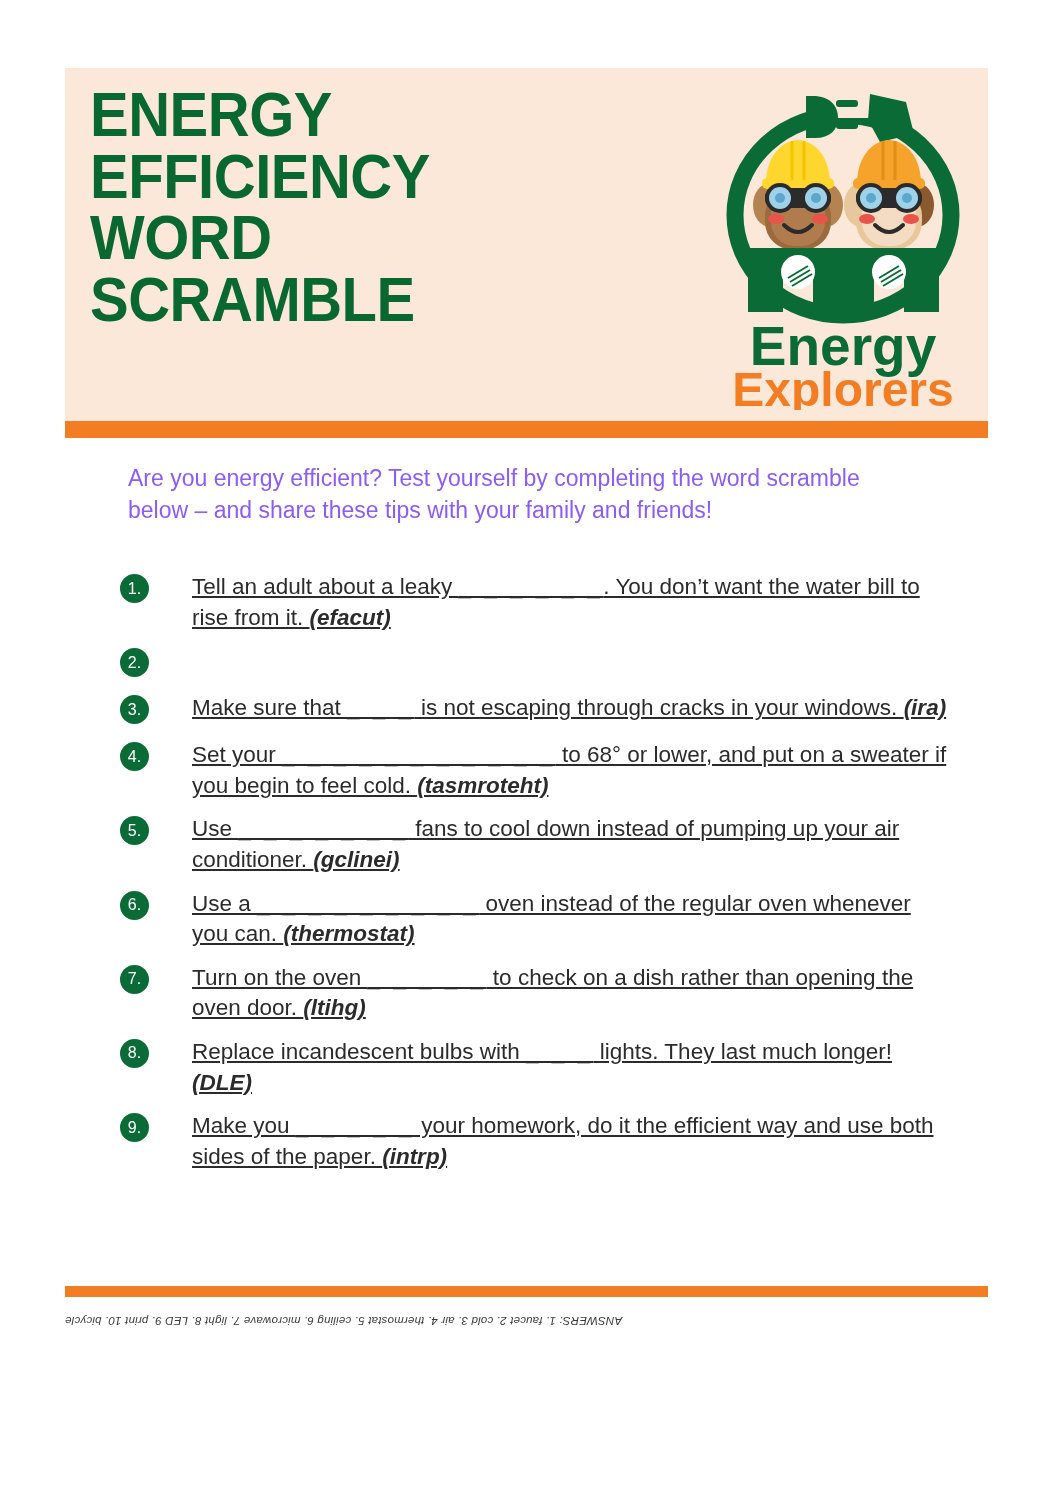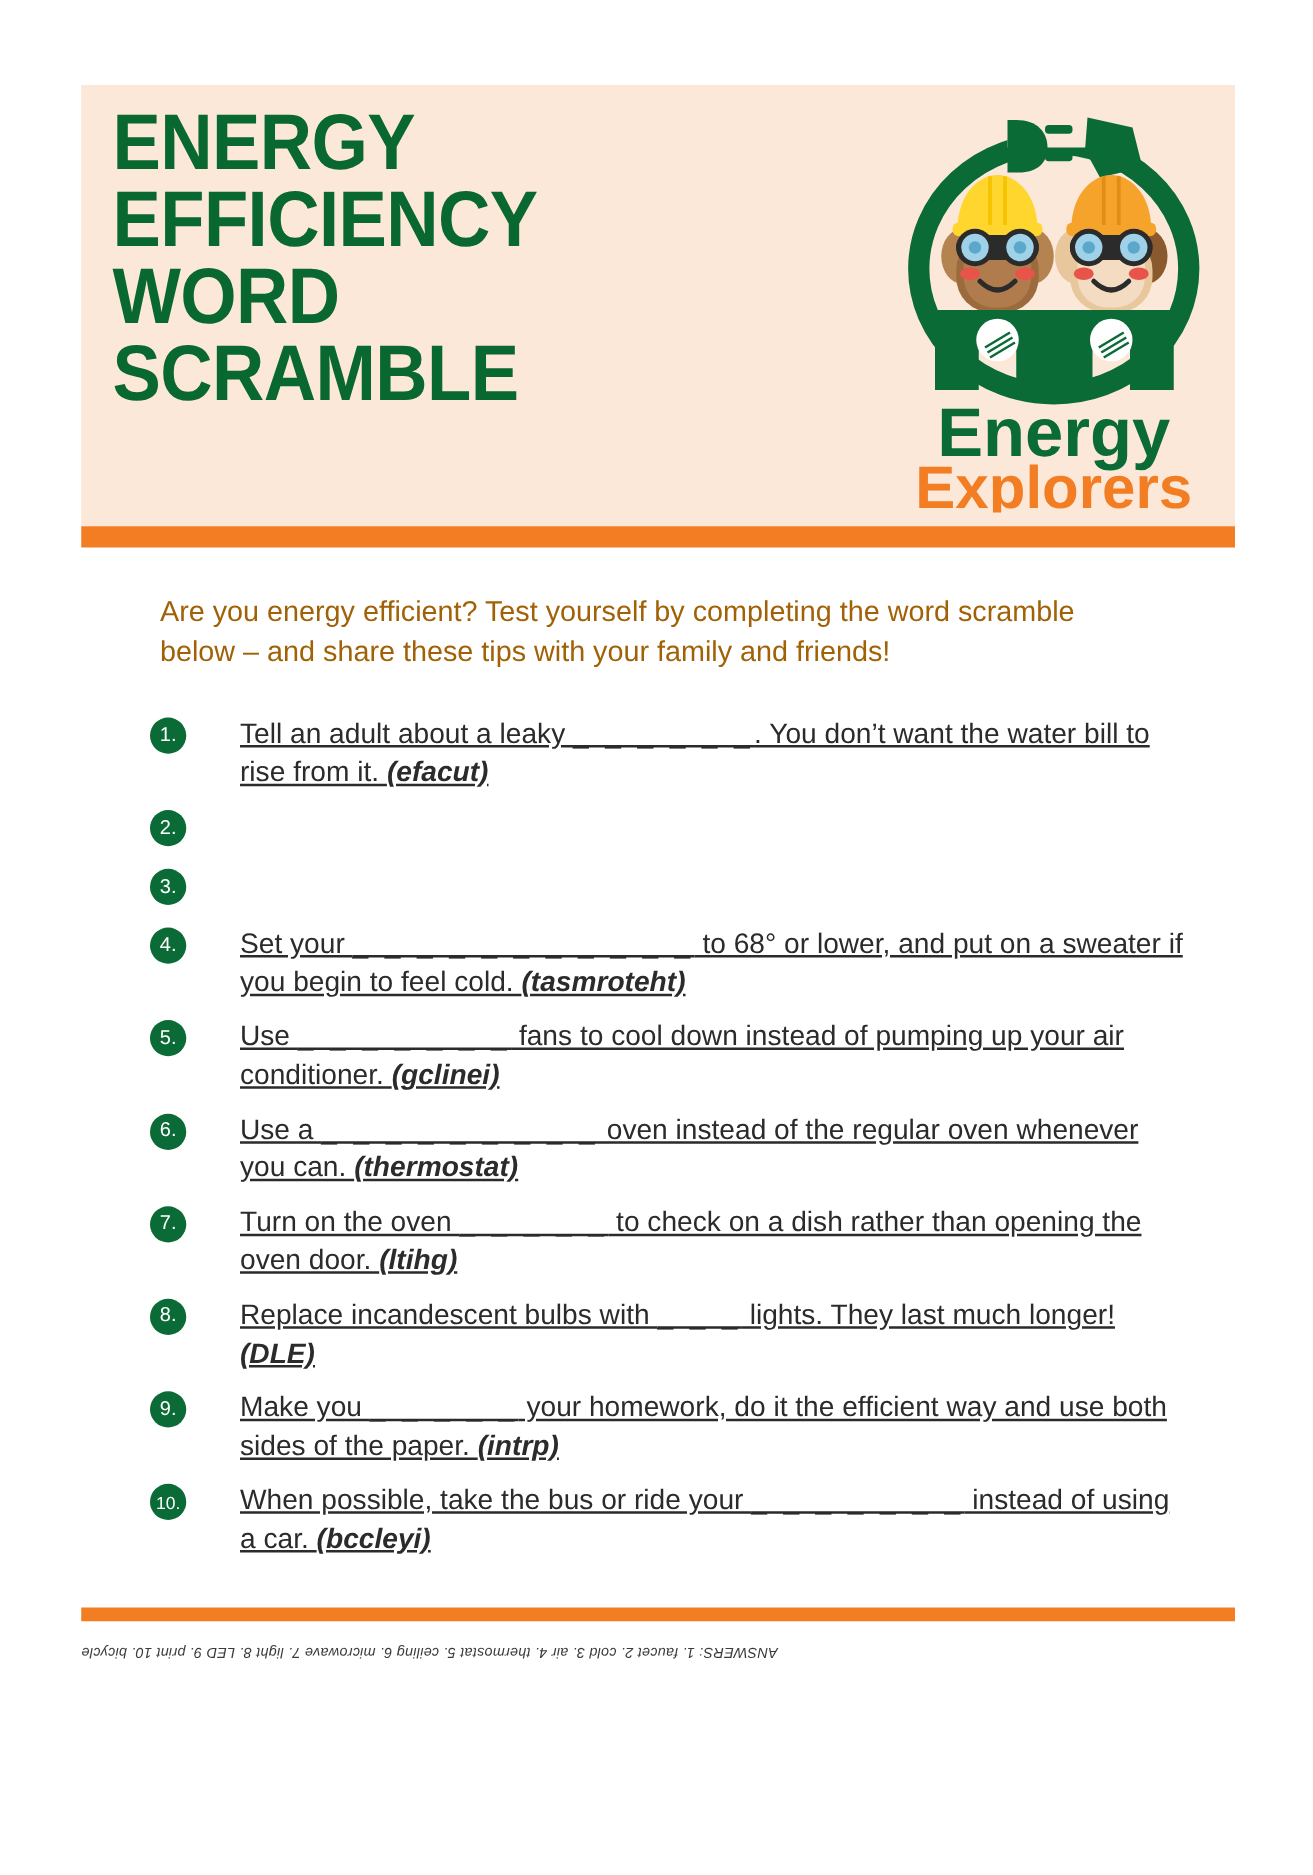--- a/index.html
+++ b/index.html
@@ -63,23 +63,23 @@
     top: 12px;
     width: 250px;
     height: 330px;
   }
   .logo svg { display: block; width: 250px; height: 330px; }
 
   
   .intro {
     position: absolute;
     left: 128px;
-    top: 474px;
+    top: 463px;
     width: 780px;
-    color: #a16207;
+    color: #8b5cf6;
     font-family: "Liberation Sans Narrow", "Liberation Sans", sans-serif;
     font-size: 23px;
     line-height: 1.38;
   }
 
   
   .list {
     position: absolute;
     left: 120px;
     top: 572px;
@@ -251,20 +251,21 @@
       <div class="badge">1.</div>
       <div class="item-text"><span>Tell an adult about a leaky </span><span class="blank">_ _ _ _ _ _</span><span>. You don’t want the water bill to rise from it. </span><span class="scramble">(efacut)</span></div>
     </div>
 
     <div class="item">
       <div class="badge">2.</div>
     </div>
 
     <div class="item">
       <div class="badge">3.</div>
+      <div class="item-text"><span>Make sure that </span><span class="blank">_ _ _</span><span> is not escaping through cracks in your windows. </span><span class="scramble">(ira)</span></div>
     </div>
 
     <div class="item">
       <div class="badge">4.</div>
       <div class="item-text"><span>Set your </span><span class="blank">_ _ _ _ _ _ _ _ _ _ _</span><span> to 68° or lower, and put on a sweater if you begin to feel cold. </span><span class="scramble">(tasmroteht)</span></div>
     </div>
 
     <div class="item">
       <div class="badge">5.</div>
       <div class="item-text"><span>Use </span><span class="blank">_ _ _ _ _ _ _</span><span> fans to cool down instead of pumping up your air conditioner. </span><span class="scramble">(gclinei)</span></div>
@@ -283,23 +284,19 @@
     <div class="item">
       <div class="badge">8.</div>
       <div class="item-text"><span>Replace incandescent bulbs with </span><span class="blank">_ _ _</span><span> lights. They last much longer! </span><span class="scramble">(DLE)</span></div>
     </div>
 
     <div class="item">
       <div class="badge">9.</div>
       <div class="item-text"><span>Make you </span><span class="blank">_ _ _ _ _</span><span> your homework, do it the efficient way and use both sides of the paper. </span><span class="scramble">(intrp)</span></div>
     </div>
 
-    <div class="item">
-      <div class="badge wide">10.</div>
-      <div class="item-text"><span>When possible, take the bus or ride your </span><span class="blank">_ _ _ _ _ _ _</span><span> instead of using a car. </span><span class="scramble">(bccleyi)</span></div>
-    </div>
 
   </div>
 
   <div class="footer-rule"></div>
   <div class="answers">ANSWERS: 1. faucet 2. cold 3. air 4. thermostat 5. ceiling 6. microwave 7. light 8. LED 9. print 10. bicycle</div>
 
 </div>
 
 </body></html>

